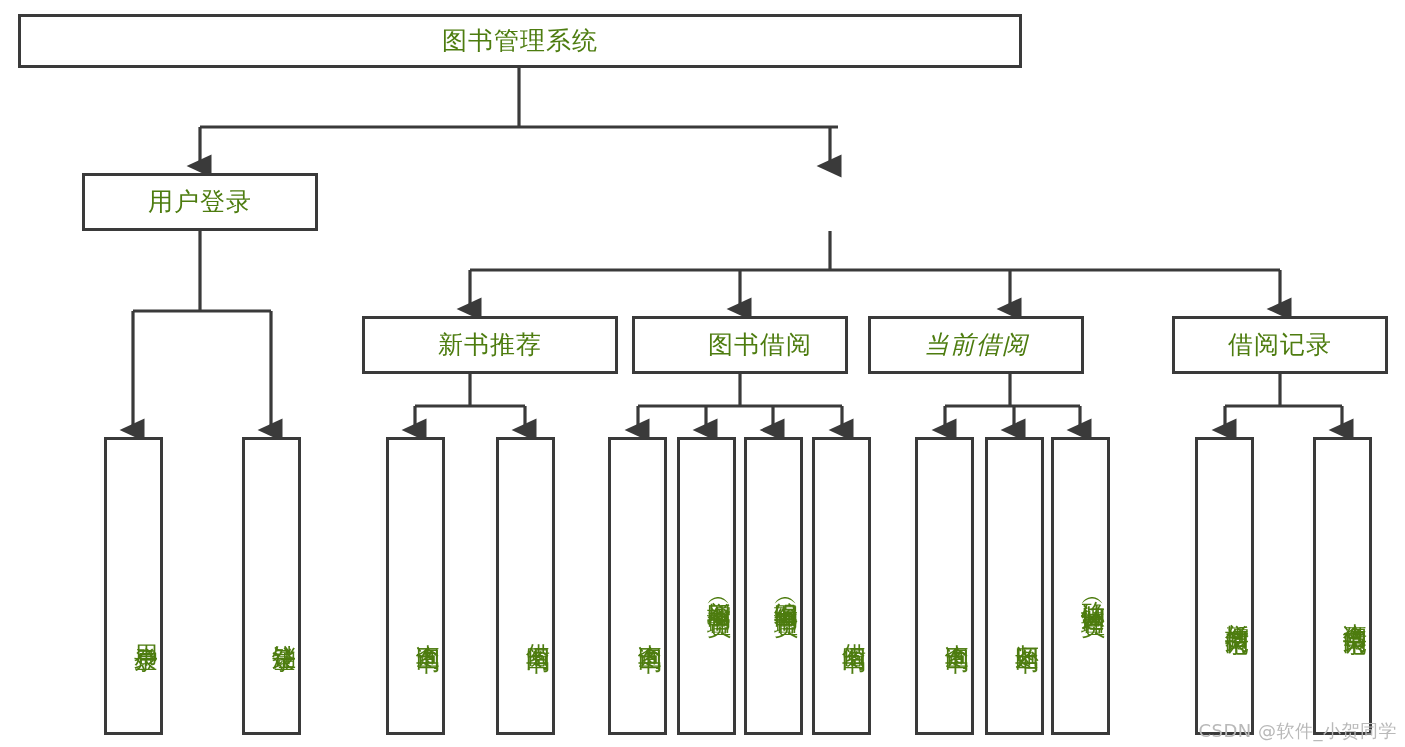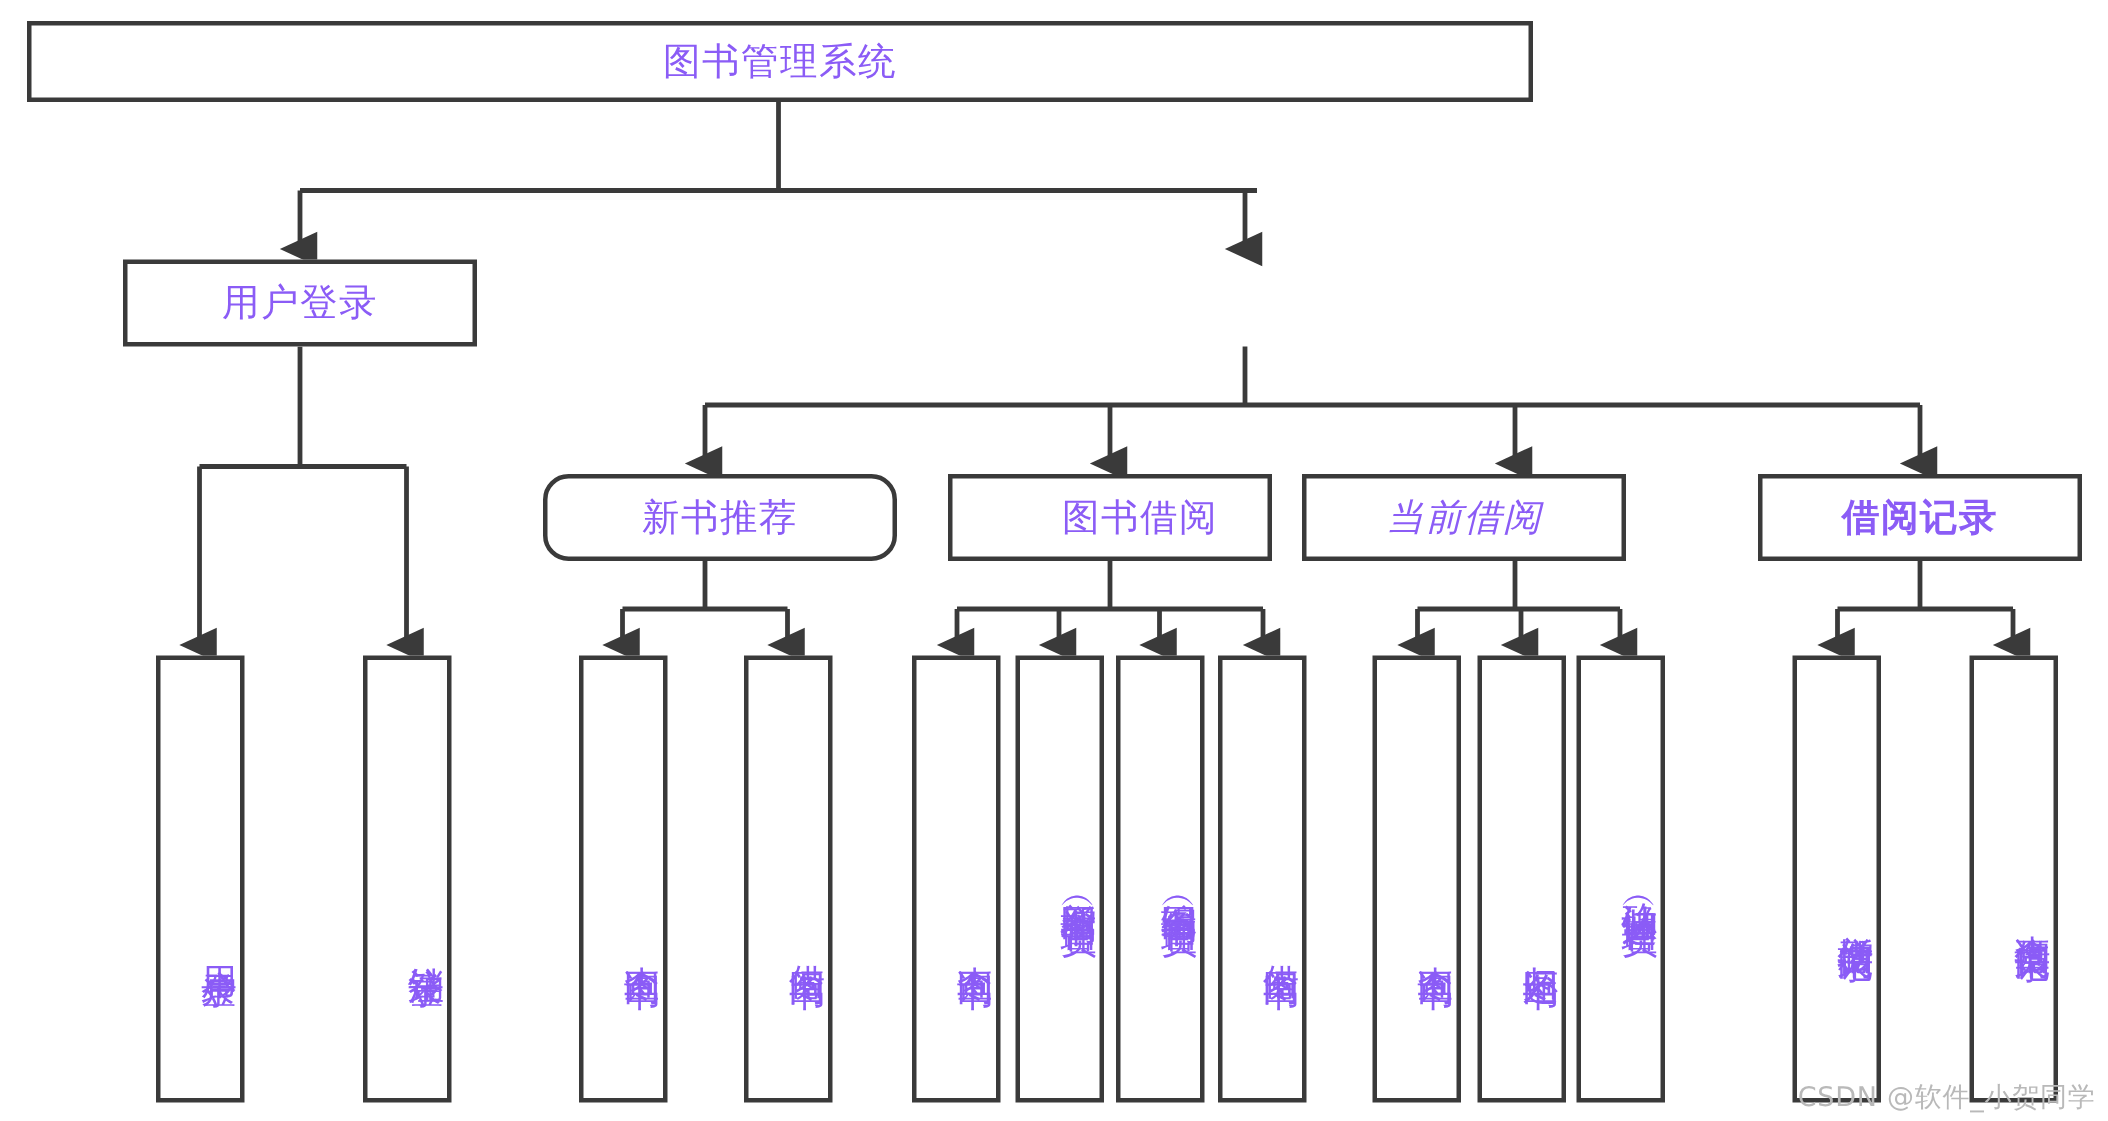--- a/index.html
+++ b/index.html
@@ -27,21 +27,21 @@
     pointer-events: none;
   }
   .node {
     position: absolute;
     box-sizing: border-box;
     background: #ffffff;
     border: 3px solid #3a3a3a;
     display: flex;
     align-items: center;
     justify-content: center;
-    color: #8b5cf6;
+    color: #4d7c0f;
   }
   .node.horiz {
     font-size: 25px;
     line-height: 1.1;
     letter-spacing: 1px;
   }
   .node.vert {
     writing-mode: vertical-rl;
     text-orientation: upright;
     font-size: 24px;
@@ -128,30 +128,30 @@
   </svg>
 
   <div class="node horiz" style="left:18px; top:14px; width:1004px; height:54px;">
     <span class="hlabel">图书管理系统</span>
   </div>
 
   <div class="node horiz" style="left:82px; top:173px; width:236px; height:58px;">
     <span class="hlabel">用户登录</span>
   </div>
 
-  <div class="node horiz" style="left:362px; top:316px; width:236px; height:58px;border-radius:17px;">
+  <div class="node horiz" style="left:362px; top:316px; width:256px; height:58px;">
     <span class="hlabel">新书推荐</span>
   </div>
   <div class="node horiz" style="left:632px; top:316px; width:216px; height:58px;padding-left:40px;">
     <span class="hlabel">图书借阅</span>
   </div>
   <div class="node horiz" style="left:868px; top:316px; width:216px; height:58px;font-style:italic;">
     <span class="hlabel">当前借阅</span>
   </div>
-  <div class="node horiz" style="left:1172px; top:316px; width:216px; height:58px;font-weight:bold;">
+  <div class="node horiz" style="left:1172px; top:316px; width:216px; height:58px;">
     <span class="hlabel">借阅记录</span>
   </div>
 
   <div class="node vert" style="left:104px; top:437px; width:59px; height:298px; padding-top:86px;">
     <span class="vlabel">用户登录</span>
   </div>
   <div class="node vert" style="left:242px; top:437px; width:59px; height:298px; padding-top:86px;">
     <span class="vlabel">注销登录</span>
   </div>
 

